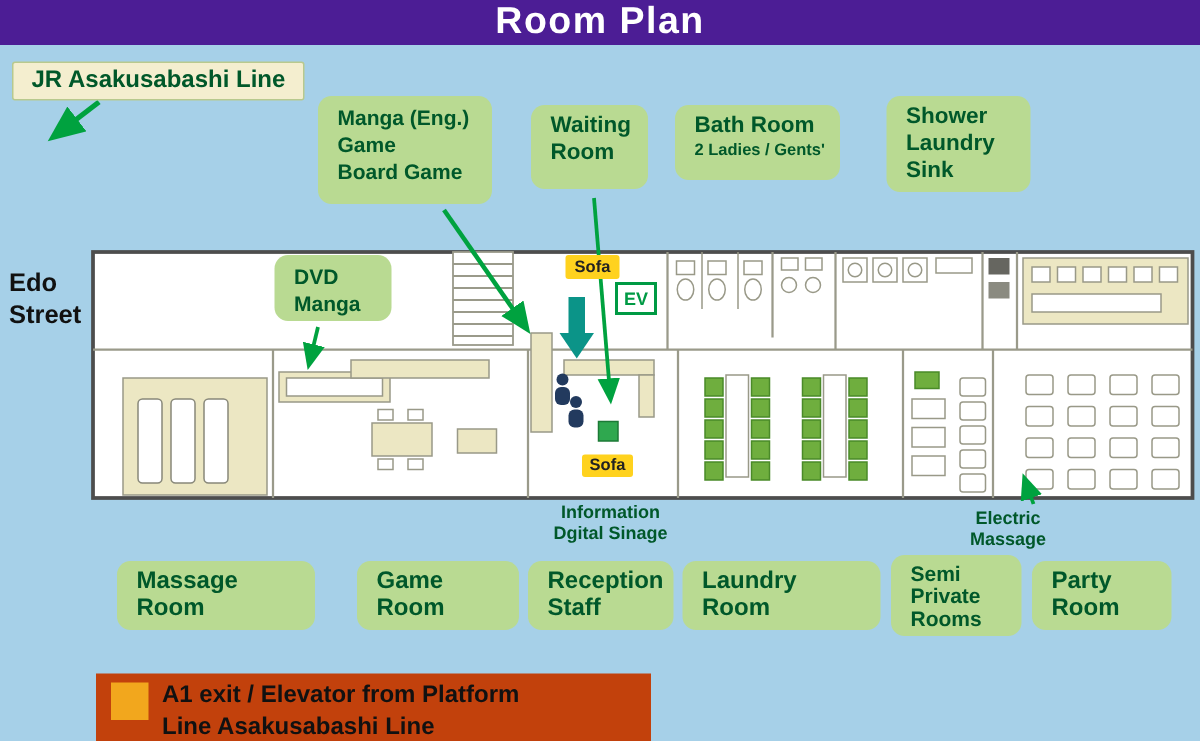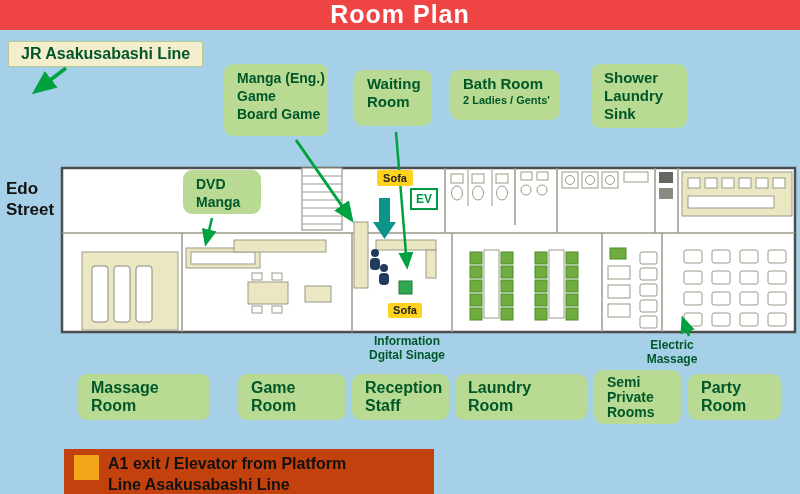--- a/index.html
+++ b/index.html
@@ -1,18 +1,18 @@
 <!DOCTYPE html>
 <html><head>
 <meta charset="utf-8">
 <style>
   html,body{margin:0;padding:0;background:#dfeefb;}
   #stage{position:relative;width:800px;height:494px;background:#a6d0e8;overflow:hidden;
          font-family:"Liberation Sans",sans-serif;}
-  .hdr{position:absolute;left:0;top:0;width:800px;height:30px;background:#ef4444;
+  .hdr{position:absolute;left:0;top:0;width:800px;height:30px;background:#4c1d95;
        color:#fff;text-align:center;font-size:25px;font-weight:bold;line-height:29px;letter-spacing:1px;}
   .gbox{position:absolute;background:#b9da92;border-radius:9px;color:#00582a;font-weight:bold;
         box-sizing:border-box;padding:5px 6px 3px 13px;font-size:14px;line-height:18px;}
   .gbox div{white-space:nowrap;}
   .tag{position:absolute;font-weight:bold;box-sizing:border-box;}
   .sofa{background:#ffd21e;color:#222;font-size:11px;text-align:center;line-height:16px;border-radius:2px;}
   .ev{background:#fff;border:2px solid #009a44;color:#009a44;font-size:12px;text-align:center;line-height:19px;}
   .greentxt{color:#00582a;font-size:12px;line-height:14px;text-align:center;}
   svg{position:absolute;left:0;top:0;}
 </style>
@@ -201,21 +201,21 @@
   <div class="hdr">Room Plan</div>
 
   <div class="tag" style="left:8px;top:41px;background:#f4eecf;border:1px solid #b8c98e;padding:3px 12px;
               font-size:16px;color:#00582a;border-radius:2px;">JR Asakusabashi Line</div>
 
   <div class="tag" style="left:6px;top:178px;font-size:17px;color:#111;line-height:21px;">
     <div>Edo</div>
     <div>Street</div>
   </div>
 
-  <div class="gbox" style="left:224px;top:64px;width:104px;height:72px;">
+  <div class="gbox" style="left:212px;top:64px;width:116px;height:72px;">
     <div>Manga (Eng.)</div>
     <div>Game</div>
     <div>Board Game</div>
   </div>
   <div class="gbox" style="left:354px;top:70px;width:78px;height:56px;font-size:15px;">
     <div>Waiting</div>
     <div>Room</div>
   </div>
   <div class="gbox" style="left:450px;top:70px;width:110px;height:50px;font-size:15px;">
     <div>Bath Room</div>

